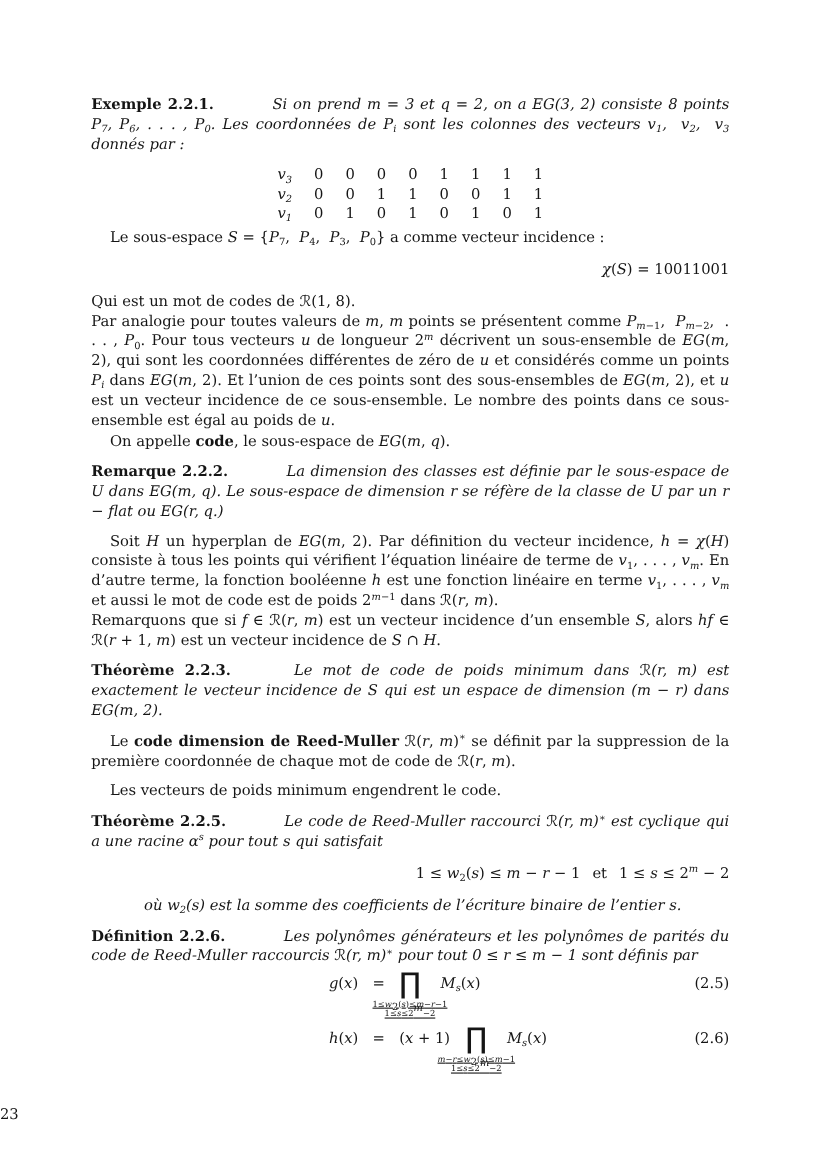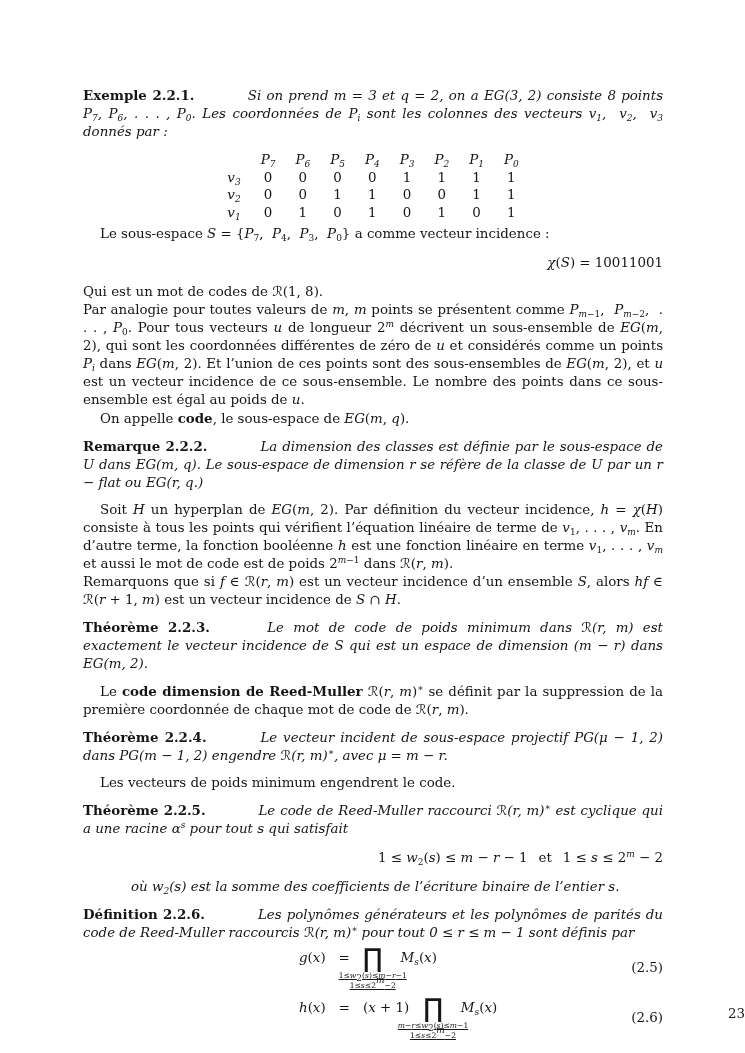--- a/index.html
+++ b/index.html
@@ -25,44 +25,33 @@
   
   .eq { position:relative; margin:6px 0 30px; }
   .eq-main { padding-left:216px; white-space:nowrap; }
   .eqs { margin:0 13px; }
   .pre { margin-right:14px; }
   .prodwrap { position:relative; display:inline-block; margin-right:18px; }
   .prodsym { font-size:26px; line-height:20px; vertical-align:-5px; font-family:"DejaVu Sans","DejaVu Serif",sans-serif; }
   .limits { position:absolute; top:23px; left:50%; transform:translateX(-50%);
             font-size:7.6px; line-height:9px; text-align:center; white-space:nowrap; width:max-content;text-decoration:underline; }
   .limits .lim-line { display:block; }
-  .eqnum { position:absolute; right:0; top:11px; }
-  .pagenum { position:absolute; left:0; right:0; bottom:30px; text-align:right; }
+  .eqnum { position:absolute; right:0; top:1px; }
+  .pagenum { position:absolute; left:0; right:0; bottom:30px; text-align:left; }
 </style>
 </head>
 <body>
 
 <div class="page">
   <div class="content">
 
     <p><span class="lbl">Exemple 2.2.1.</span> <span class="it">Si on prend m = 3 et q = 2, on a EG(3, 2) consiste 8 points P<sub>7</sub>, P<sub>6</sub>, . . . , P<sub>0</sub>. Les coordonnées de P<sub>i</sub> sont les colonnes des vecteurs v<sub>1</sub>,&nbsp; v<sub>2</sub>,&nbsp; v<sub>3</sub> donnés par :</span></p>
 
     <table class="matrix">
       <tbody>
-          <tr>
-            <td></td>
-            <td class="mhdr">P<sub>7</sub></td>
-            <td class="mhdr">P<sub>6</sub></td>
-            <td class="mhdr">P<sub>5</sub></td>
-            <td class="mhdr">P<sub>4</sub></td>
-            <td class="mhdr">P<sub>3</sub></td>
-            <td class="mhdr">P<sub>2</sub></td>
-            <td class="mhdr">P<sub>1</sub></td>
-            <td class="mhdr">P<sub>0</sub></td>
-          </tr>
           <tr>
             <td class="mlab">v<sub>3</sub></td>
             <td>0</td>
             <td>0</td>
             <td>0</td>
             <td>0</td>
             <td>1</td>
             <td>1</td>
             <td>1</td>
             <td>1</td>
@@ -102,21 +91,20 @@
 
     <p class="blk"><span class="lbl">Remarque 2.2.2.</span> <span class="it">La dimension des classes est définie par le sous-espace de U dans EG(m, q). Le sous-espace de dimension r se réfère de la classe de U par un r − flat ou EG(r, q.)</span></p>
 
     <p class="blk indent">Soit <i>H</i> un hyperplan de <i>EG</i>(<i>m</i>, 2). Par définition du vecteur incidence, <i>h</i> = <i>χ</i>(<i>H</i>) consiste à tous les points qui vérifient l’équation linéaire de terme de <i>v</i><sub>1</sub>, . . . , <i>v<sub>m</sub></i>. En d’autre terme, la fonction booléenne <i>h</i> est une fonction linéaire en terme <i>v</i><sub>1</sub>, . . . , <i>v<sub>m</sub></i> et aussi le mot de code est de poids 2<sup><i>m</i>−1</sup> dans ℛ(<i>r</i>, <i>m</i>).</p>
     <p>Remarquons que si <i>f</i> ∈ ℛ(<i>r</i>, <i>m</i>) est un vecteur incidence d’un ensemble <i>S</i>, alors <i>hf</i> ∈ ℛ(<i>r</i> + 1, <i>m</i>) est un vecteur incidence de <i>S</i> ∩ <i>H</i>.</p>
 
     <p class="blk"><span class="lbl">Théorème 2.2.3.</span> <span class="it">Le mot de code de poids minimum dans ℛ(r, m) est exactement le vecteur incidence de S qui est un espace de dimension (m − r) dans EG(m, 2).</span></p>
 
     <p class="blk indent">Le <b>code dimension de Reed-Muller</b> ℛ(<i>r</i>, <i>m</i>)<sup>∗</sup> se définit par la suppression de la première coordonnée de chaque mot de code de ℛ(<i>r</i>, <i>m</i>).</p>
 
-    <p class="blk"><span class="lbl">Théorème 2.2.4.</span> <span class="it">Le vecteur incident de sous-espace projectif PG(μ − 1, 2) dans PG(m − 1, 2) engendre ℛ(r, m)<sup>∗</sup>, avec μ = m − r.</span></p>
 
     <p class="blk indent">Les vecteurs de poids minimum engendrent le code.</p>
 
     <p class="blk"><span class="lbl">Théorème 2.2.5.</span> <span class="it">Le code de Reed-Muller raccourci ℛ(r, m)<sup>∗</sup> est cyclique qui a une racine α<sup>s</sup> pour tout s qui satisfait</span></p>
 
     <p class="disp">1 ≤ <i>w</i><sub>2</sub>(<i>s</i>) ≤ <i>m</i> − <i>r</i> − 1 &nbsp;et &nbsp;1 ≤ <i>s</i> ≤ 2<sup><i>m</i></sup> − 2</p>
 
     <p class="it">où w<sub>2</sub>(s) est la somme des coefficients de l’écriture binaire de l’entier s.</p>
 
     <p class="blk"><span class="lbl">Définition 2.2.6.</span> <span class="it">Les polynômes générateurs et les polynômes de parités du code de Reed-Muller raccourcis ℛ(r, m)<sup>∗</sup> pour tout 0 ≤ r ≤ m − 1 sont définis par</span></p>

